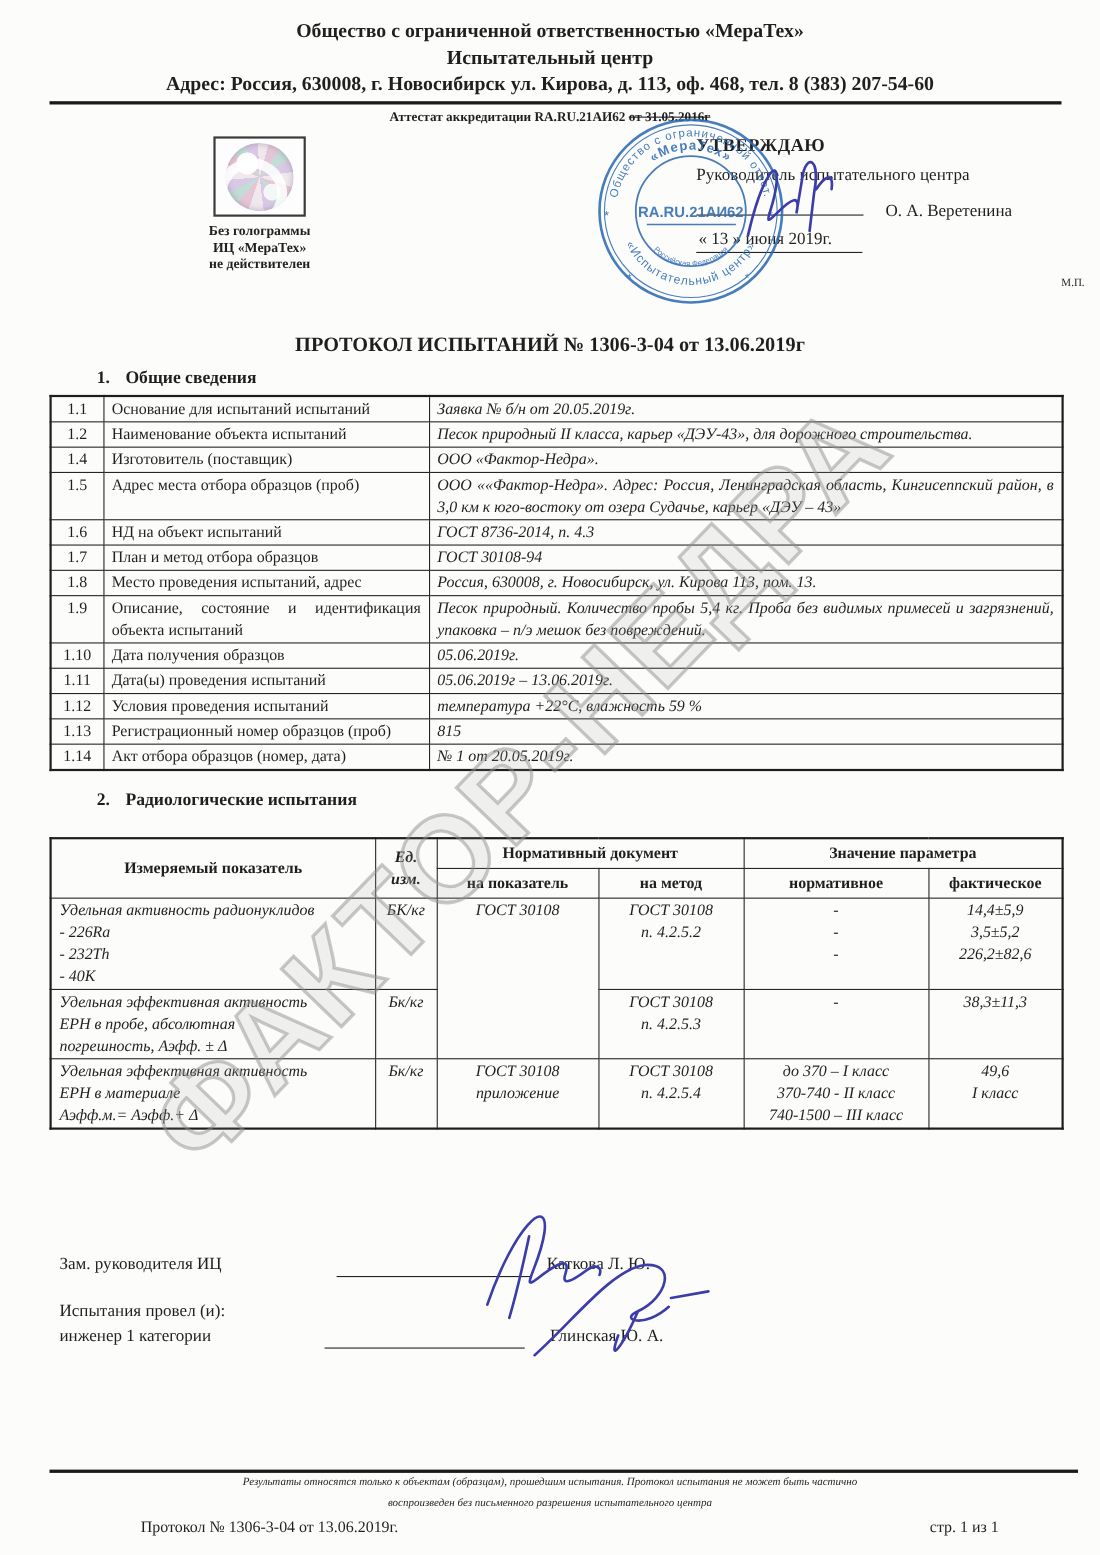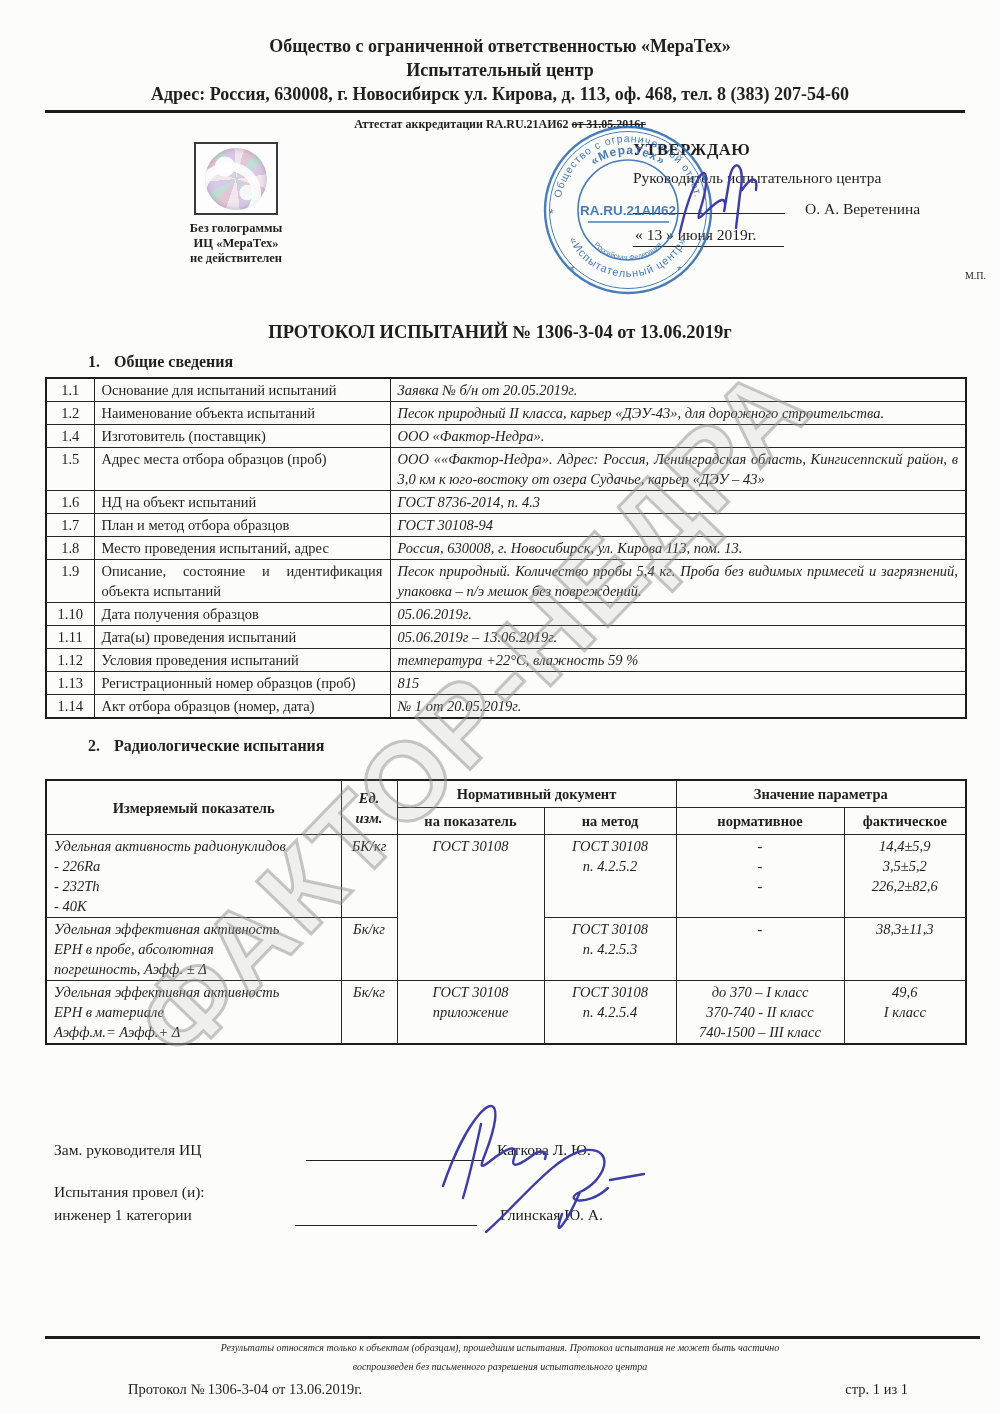--- a/index.html
+++ b/index.html
@@ -6,21 +6,21 @@
   .page{
     position:relative;
     width:1000px;height:1414px;
     margin:0 auto;
     background:#fcfcfb;
     font-family:"Liberation Serif","DejaVu Serif",serif;
     color:#1f1f1f;
     overflow:hidden;
   }
   
-  .doc-header{padding-top:34px;text-align:center;}
+  .doc-header{padding-top:16px;text-align:center;}
   .doc-header .h-line{font-weight:bold;font-size:18px;line-height:24px;}
   .top-rule{width:920px;margin:4px auto 0 45px;height:3px;background:#1b1b1b;}
   .accred{text-align:center;font-weight:bold;font-size:12px;margin-top:4px;}
   .accred .struck{text-decoration:line-through;}
   
   .stamp-zone{position:relative;height:190px;}
   .hologram-wrap{position:absolute;left:176px;top:10px;width:120px;text-align:center;}
   .holo-box{width:80px;height:69px;border:2px solid #3a3a3a;margin:0 auto;display:flex;align-items:center;justify-content:center;background:#fdfdfd;}
   .holo-circle{
     width:62px;height:62px;border-radius:50%;

